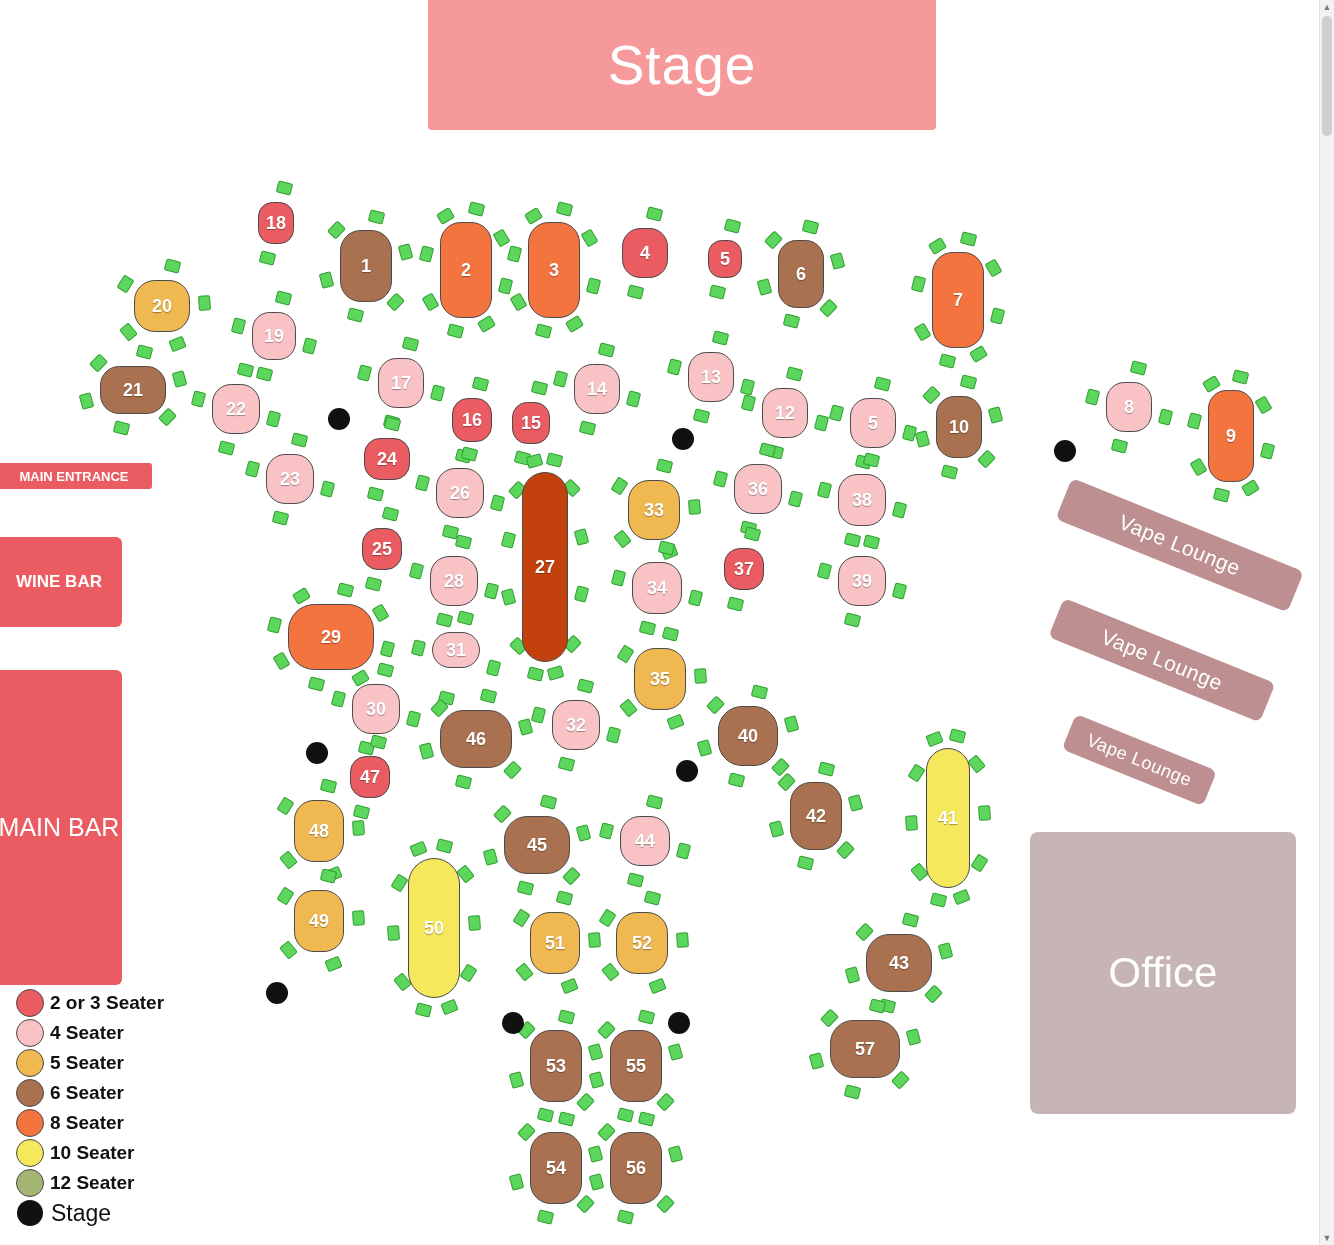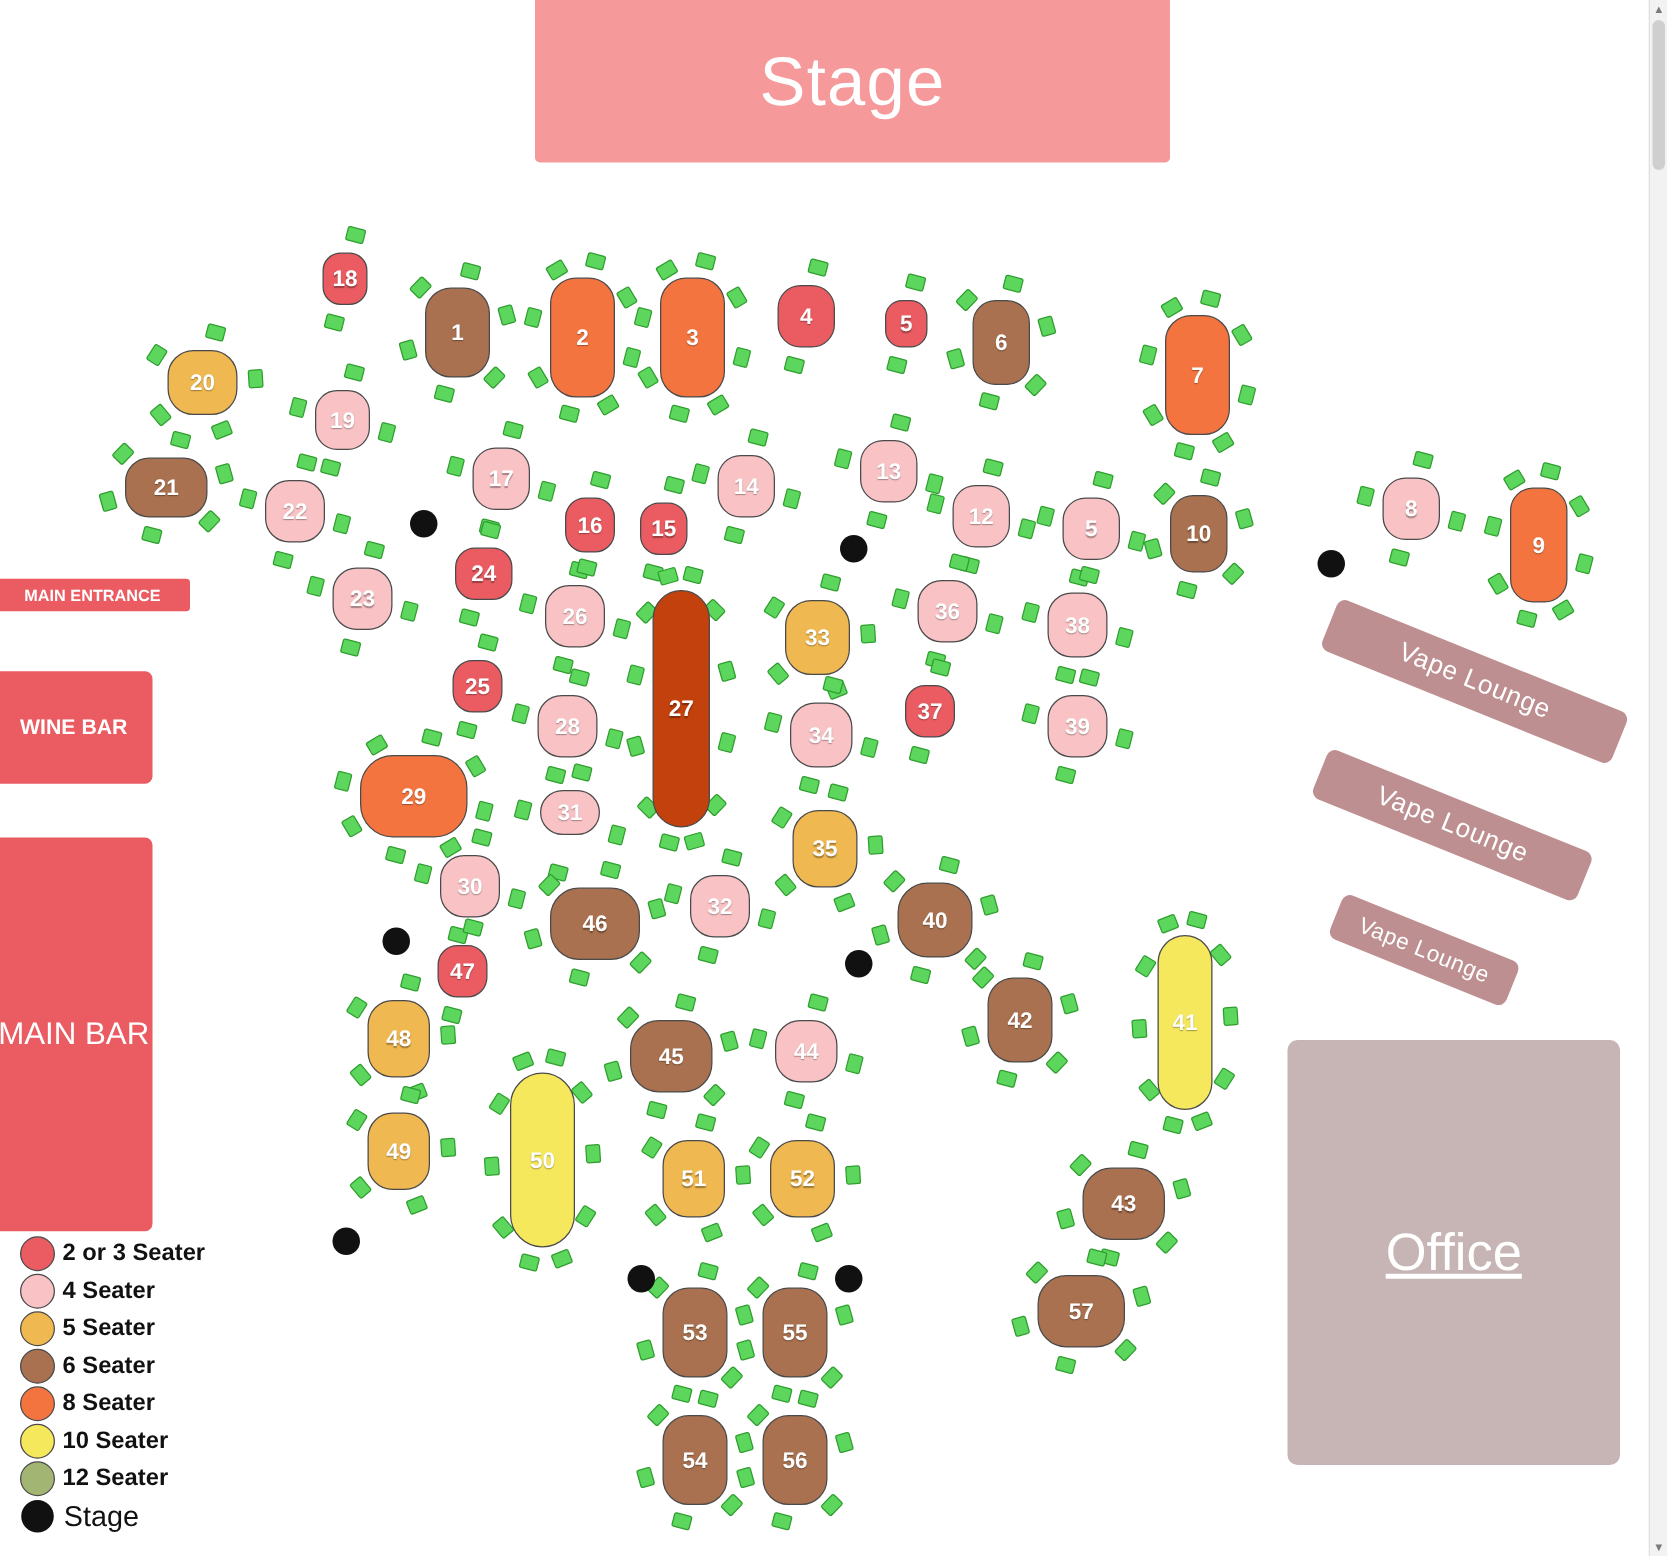--- a/index.html
+++ b/index.html
@@ -104,29 +104,28 @@
     width: 266px; height: 32px;
     font-size: 13px;
     border-radius: 3px;
     letter-spacing: 0.3px;
   }
 
   
   .office {
     position: absolute;
     left: 1030px; top: 832px;
-    width: 266px; height: 340px;
+    width: 266px; height: 282px;
     background: #c6b5b4;
     border-radius: 8px;
     color: #ffffff;
     font-size: 42px;
     display: flex;
     align-items: center;
     justify-content: center;
-    text-decoration: underline;
   }
 
   
   .vape {
     position: absolute;
     background: #bd8f91;
     color: #ffffff;
     border-radius: 7px;
     display: flex;
     align-items: center;

